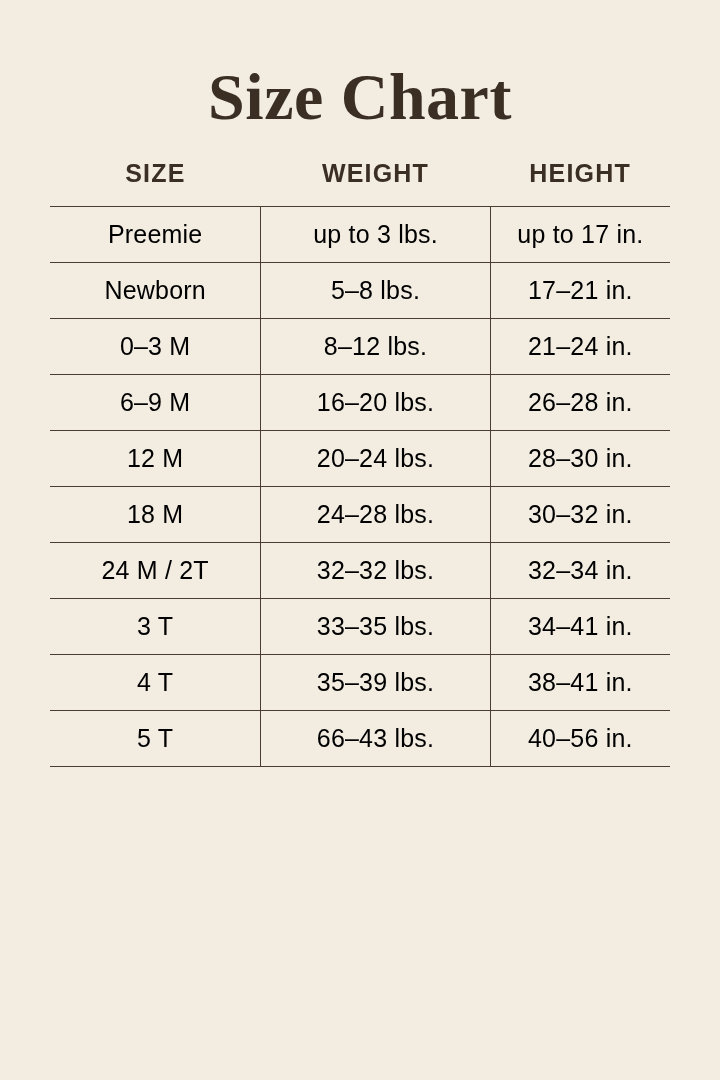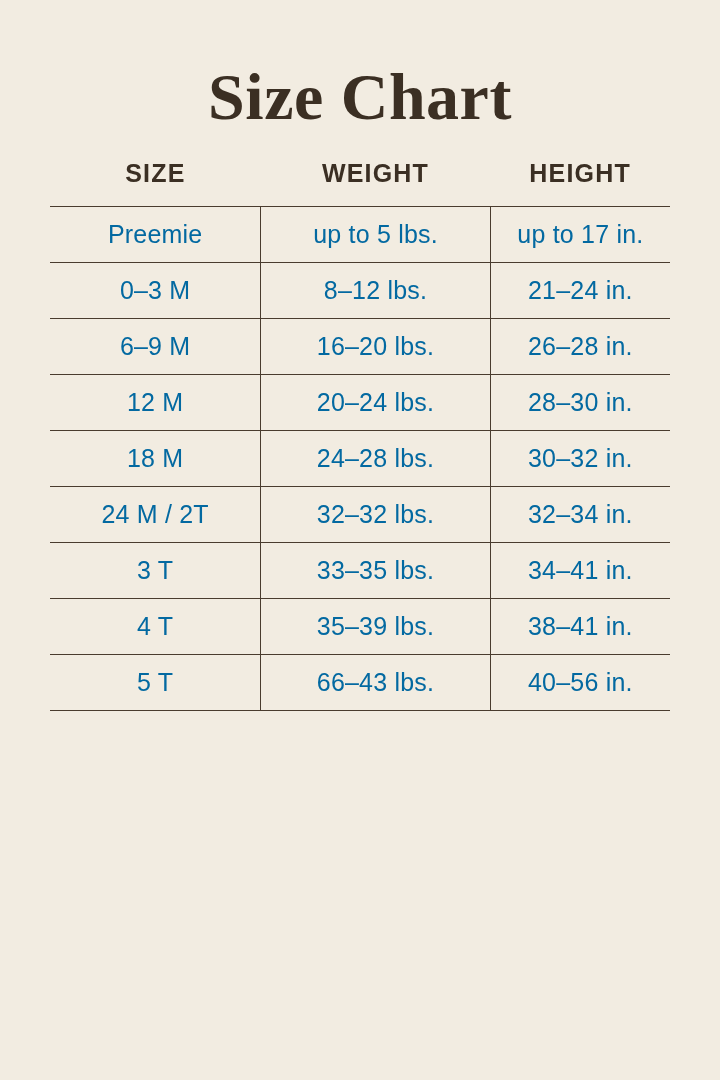--- a/index.html
+++ b/index.html
@@ -54,21 +54,21 @@
     letter-spacing: 1.2px;
     color: #3b2f23;
     padding: 0 0 18px 0;
     text-align: center;
     border: none;
   }
   table.size-chart tbody td {
     font-family: "Liberation Sans", sans-serif;
     font-size: 25px;
     font-weight: 400;
-    color: #0369a1;
+    color: #000000;
     text-align: center;
     padding: 13px 4px 13px 4px;
     border-top: 1.6px solid #4a3c2e;
     border-right: 1.6px solid #4a3c2e;
     letter-spacing: 0.2px;
   }
   table.size-chart tbody td:last-child {
     border-right: none;
   }
   table.size-chart tbody tr:last-child td {
@@ -91,22 +91,27 @@
       <thead>
         <tr>
           <th>SIZE</th>
           <th>WEIGHT</th>
           <th>HEIGHT</th>
         </tr>
       </thead>
       <tbody>
         <tr>
           <td>Preemie</td>
-          <td>up to 5 lbs.</td>
+          <td>up to 3 lbs.</td>
           <td>up to 17 in.</td>
+        </tr>
+        <tr>
+          <td>Newborn</td>
+          <td>5–8 lbs.</td>
+          <td>17–21 in.</td>
         </tr>
         <tr>
           <td>0–3 M</td>
           <td>8–12 lbs.</td>
           <td>21–24 in.</td>
         </tr>
         <tr>
           <td>6–9 M</td>
           <td>16–20 lbs.</td>
           <td>26–28 in.</td>

